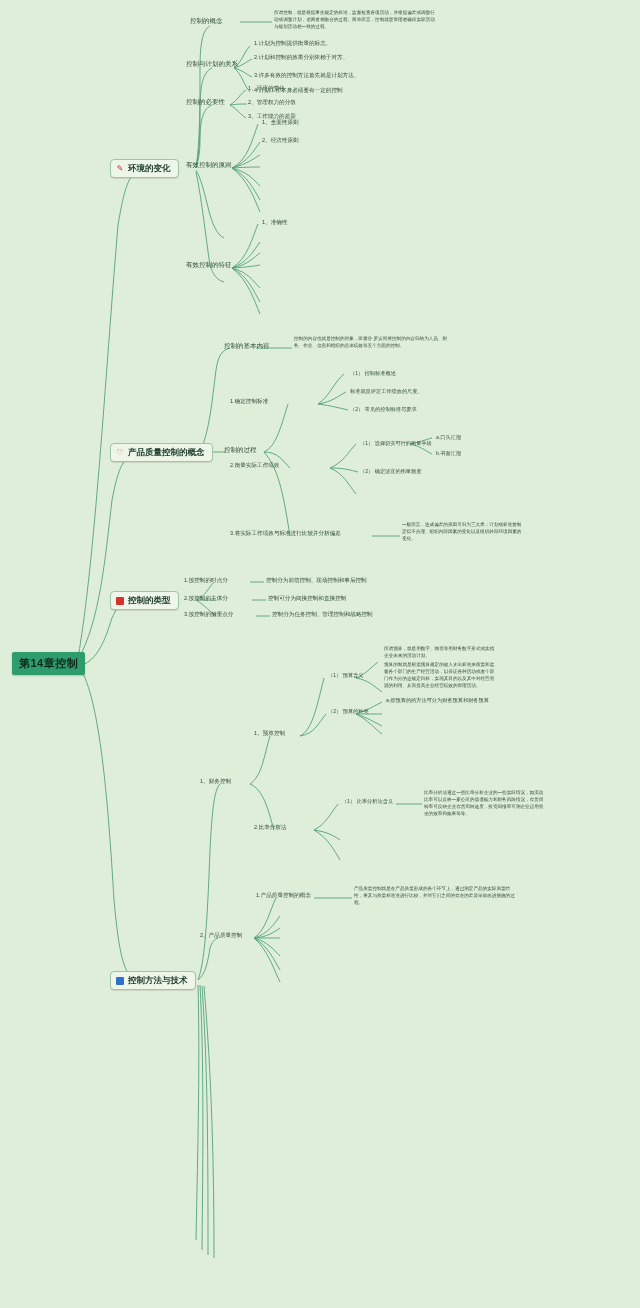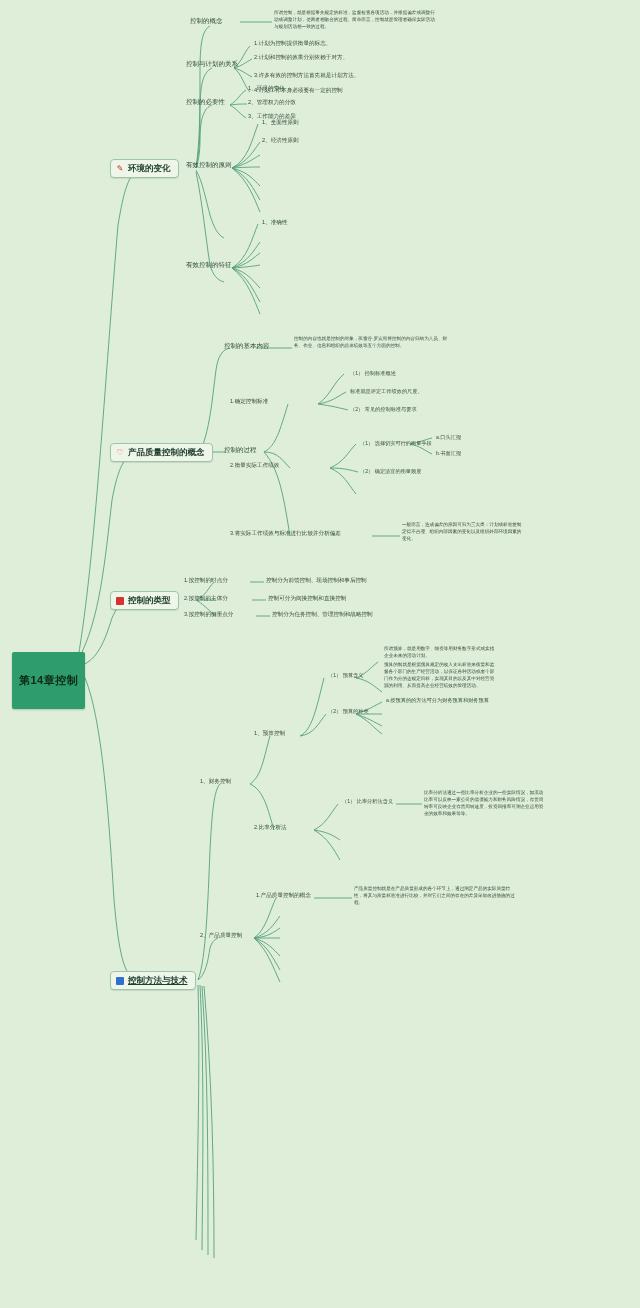--- a/index.html
+++ b/index.html
@@ -24,21 +24,21 @@
     white-space:pre-wrap;
     line-height:1.35;
     -webkit-font-smoothing:none;
   }
   
   .root{
     background:#2e9c6d;
     color:#0e2a18;
     font-weight:bold;
     font-size:11px;
-    padding:21px 7px;
+    padding:4px 7px;
     border-radius:2px;
     letter-spacing:0.5px;
     box-shadow:0 1px 2px rgba(0,0,0,.18);
     white-space:nowrap;
   }
   
   .b1{
     background:#eef6ea;
     border:1px solid #9dc5a9;
     border-radius:4px;
@@ -245,21 +245,21 @@
 
   <div class="node b3" style="left:184px;top:577px;">1.按控制的时点分</div>
   <div class="node b3" style="left:266px;top:577px;">控制分为前馈控制、现场控制和事后控制</div>
 
   <div class="node b3" style="left:184px;top:595px;">2.按控制的主体分</div>
   <div class="node b3" style="left:268px;top:595px;">控制可分为间接控制和直接控制</div>
 
   <div class="node b3" style="left:184px;top:611px;">3.按控制的侧重点分</div>
   <div class="node b3" style="left:272px;top:611px;">控制分为任务控制、管理控制和战略控制</div>
 
-  <div class="node b1" style="left:110px;top:971px;text-decoration:underline;">
+  <div class="node b1" style="left:110px;top:971px;">
     <span class="ico ico-sq-blue"></span>
     <span>控制方法与技术</span>
   </div>
 
   <div class="node b3" style="left:200px;top:778px;">1、财务控制</div>
 
   <div class="node b3" style="left:254px;top:730px;">1、预算控制</div>
 
   <div class="node b4" style="left:328px;top:672px;">（1） 预算含义</div>
   <div class="node para w110" style="left:384px;top:646px;">所谓预算，就是用数字、物资等用财务数字形式或实指企业未来的活动计划。</div>

